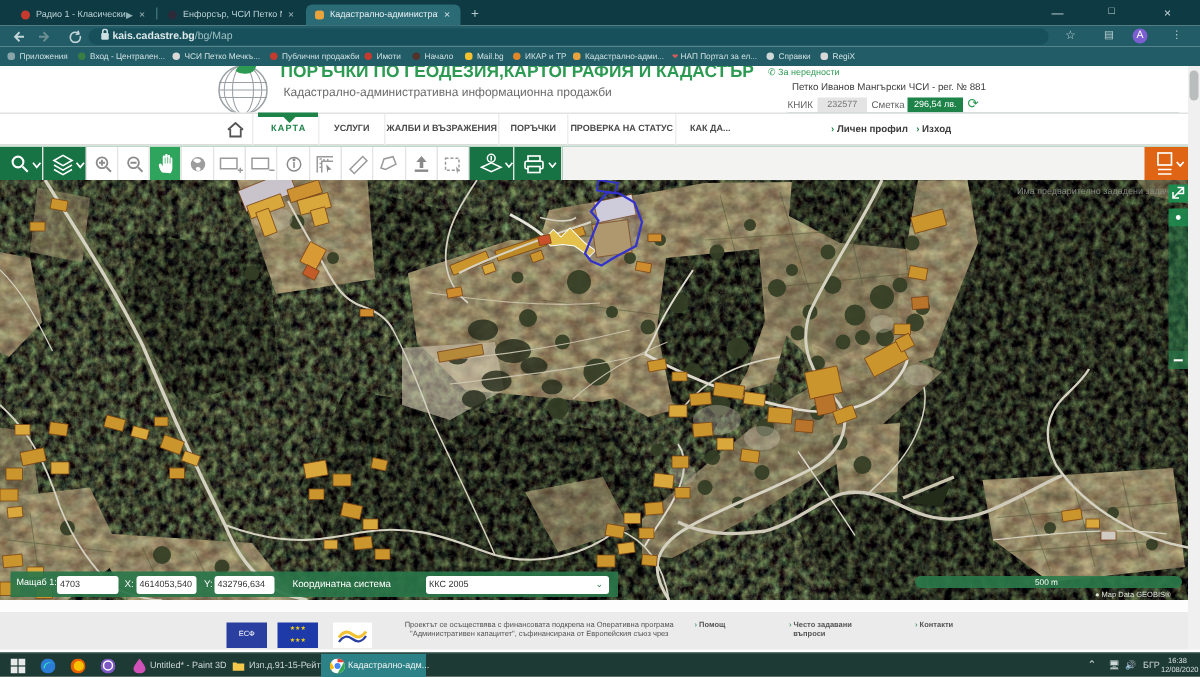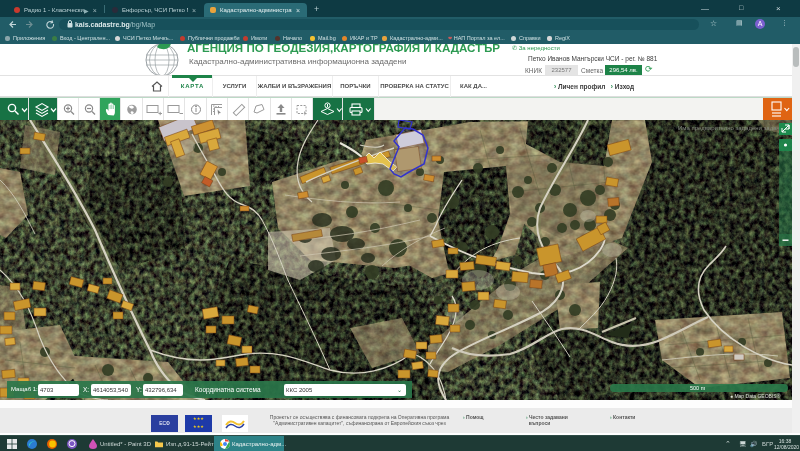--- a/index.html
+++ b/index.html
@@ -125,22 +125,22 @@
 
     <svg class="abs" style="left:137px;top:-3px;" width="50" height="36" viewBox="0 0 50 36">
       <circle cx="25" cy="19" r="16" fill="none" stroke="#9aa0a4" stroke-width="1"></circle>
       <ellipse cx="25" cy="19" rx="7" ry="16" fill="none" stroke="#9aa0a4" stroke-width="0.7"></ellipse>
       <ellipse cx="25" cy="19" rx="12.5" ry="16" fill="none" stroke="#9aa0a4" stroke-width="0.7"></ellipse>
       <line x1="9" y1="14" x2="41" y2="14" stroke="#9aa0a4" stroke-width="0.7"></line>
       <line x1="9" y1="24" x2="41" y2="24" stroke="#9aa0a4" stroke-width="0.7"></line>
       <line x1="9" y1="19" x2="41" y2="19" stroke="#9aa0a4" stroke-width="0.7"></line>
       <path d="M20,6 Q25,-2 34,2 Q33,9 25,8 Q22,8 20,6 Z" fill="#2c9a52"></path>
     </svg>
-    <div id="brand">АГЕНЦИЯ ПО ГЕОДЕЗИЯ,КАРТОГРАФИЯ И КАДАСТЪР</div>
-    <div id="brandsub">Кадастрално-административна информационна зададени</div>
+    <div id="brand">ПОРЪЧКИ ПО ГЕОДЕЗИЯ,КАРТОГРАФИЯ И КАДАСТЪР</div>
+    <div id="brandsub">Кадастрално-административна информационна продажби</div>
     <div id="acct">
       <div style="position:absolute;left:7px;top:0px;color:#2c9a52;font-size:6px;">✆ За нередности</div>
       <div style="position:absolute;left:23px;top:11px;color:#3c3c3c;">Петко Иванов Мангърски ЧСИ - рег. № 881</div>
       <div style="position:absolute;left:20px;top:23px;color:#666;">КНИК</div>
       <div style="position:absolute;left:40px;top:21px;width:33px;height:10px;background:#e4e4e4;color:#777;text-align:center;line-height:10px;font-size:6px;">232577</div>
       <div style="position:absolute;left:76px;top:23px;color:#666;">Сметка</div>
       <div style="position:absolute;left:100px;top:21px;width:37px;height:10px;background:#1d8348;color:#fff;text-align:center;line-height:10px;font-size:6px;">296,54 лв.</div>
       <div style="position:absolute;left:140px;top:20px;color:#2c9a52;font-size:9px;">⟳</div>
       <div style="position:absolute;left:20px;top:31px;width:261px;height:2px;background:#1d8348;"></div>
     </div>

